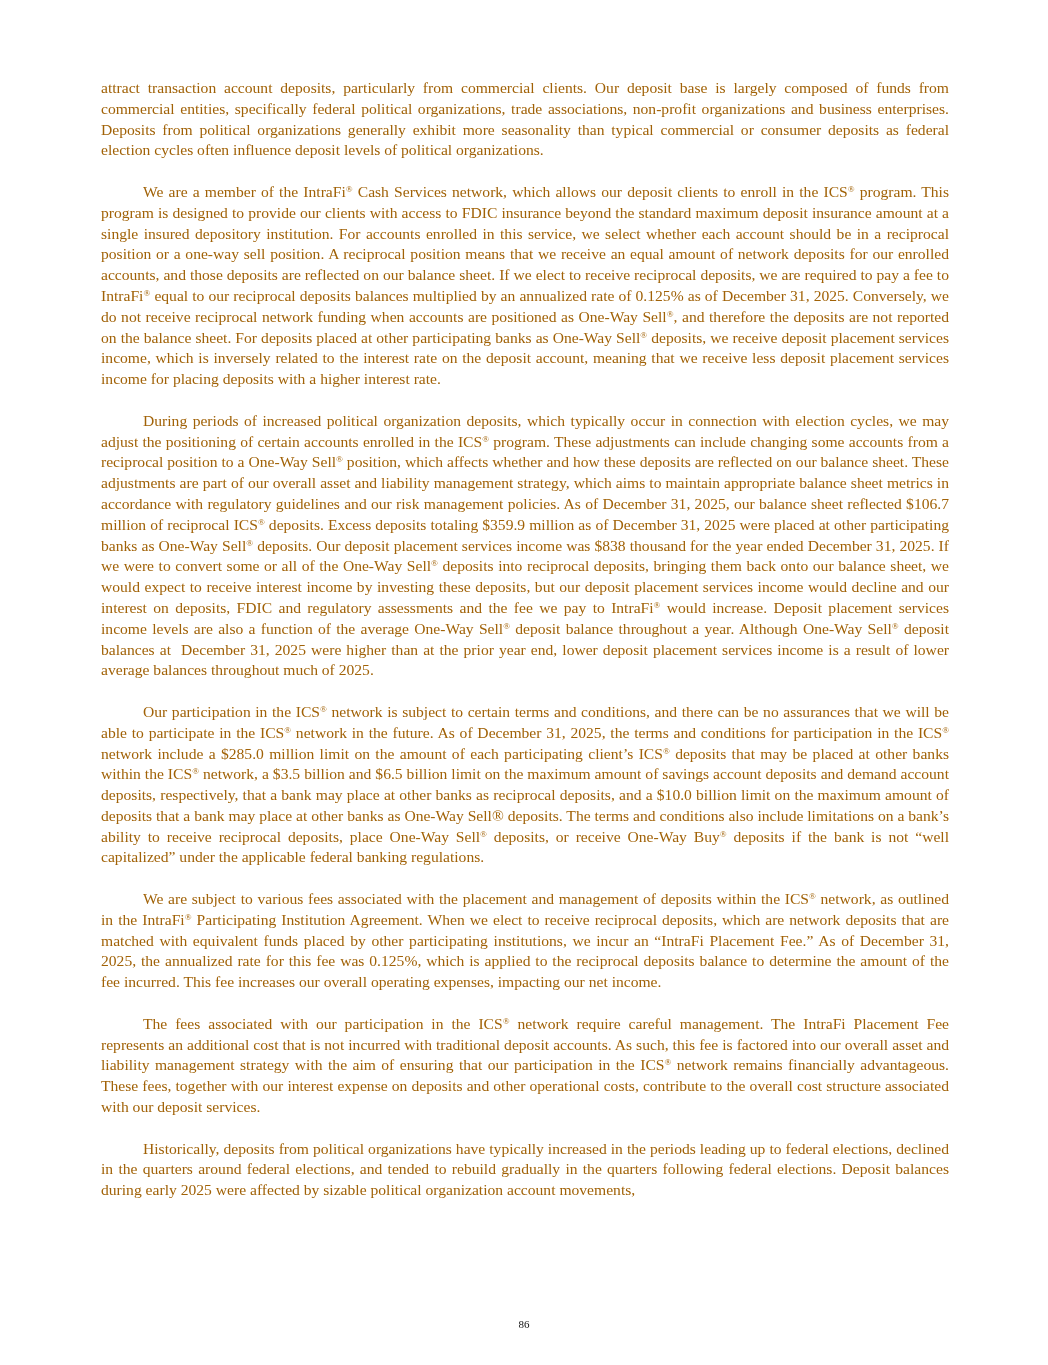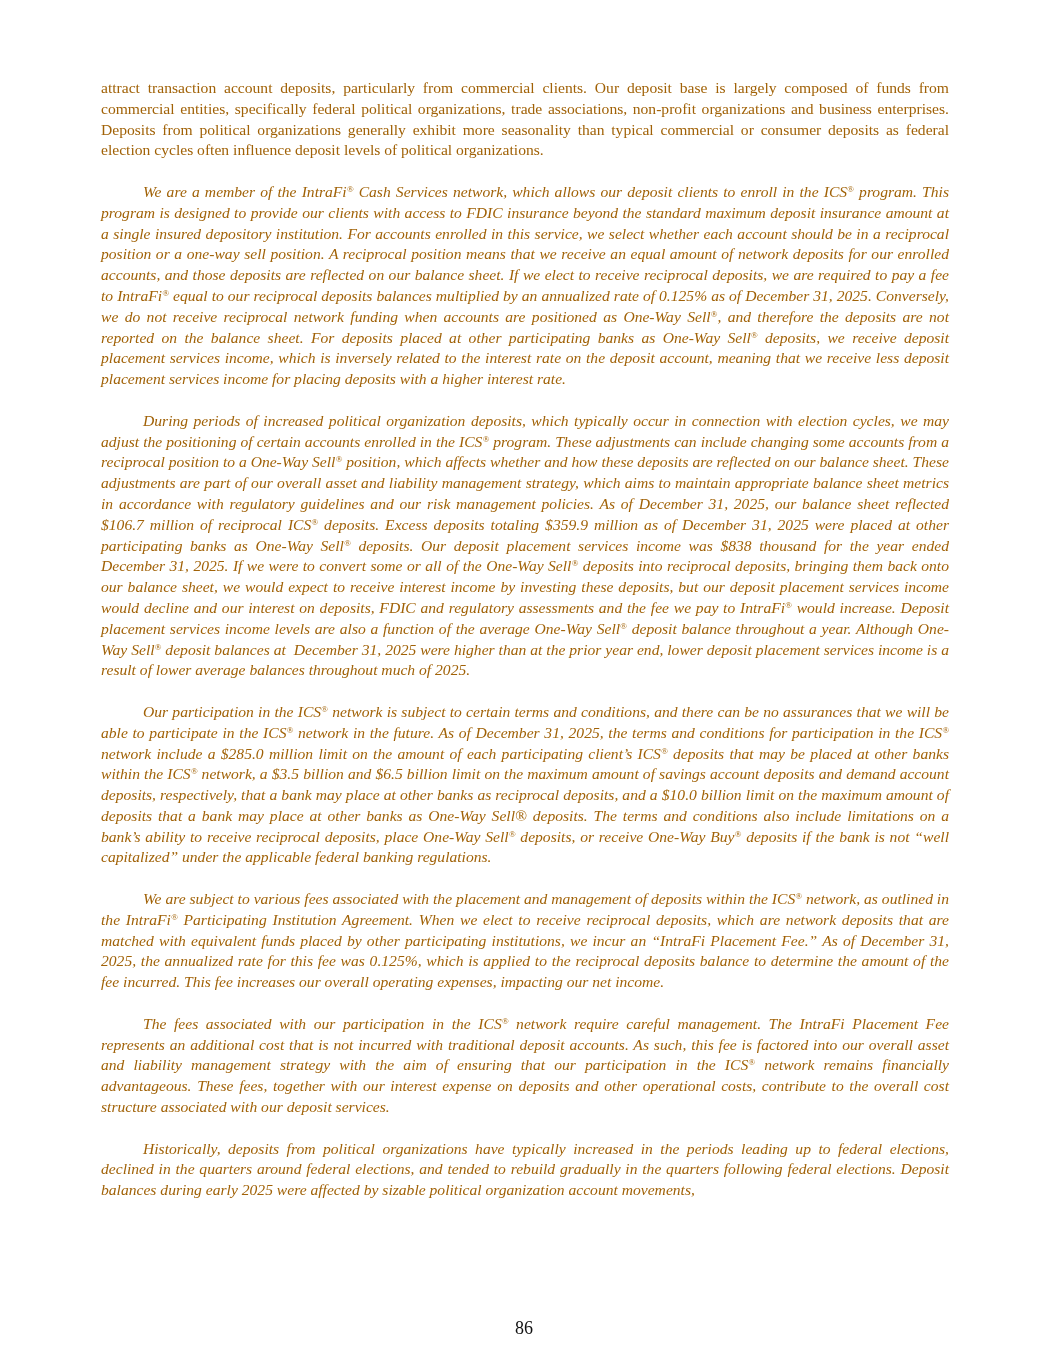--- a/index.html
+++ b/index.html
@@ -4,28 +4,28 @@
 <style>
   html, body { margin: 0; padding: 0; background: #ffffff; }
   body { width: 1048px; height: 1365px; position: relative; overflow: hidden; }
   .page {
     position: absolute; left: 101px; top: 78px; width: 848px;
     font-family: "Liberation Serif", "DejaVu Serif", serif;
     font-size: 15.6px; line-height: 20.8px; color: #a16207;
     text-align: justify;
   }
   .page p { margin: 0 0 20.8px 0; }
-  .page p.indent { text-indent: 42px; font-style: italic; }
+  .page p.indent { text-indent: 42px; }
   .page p.first { text-indent: 0; }
   sup { font-size: 9px; line-height: 0; vertical-align: 5px; }
   .page-number {
     position: absolute; left: 0; width: 1048px; top: 1318px;
     text-align: center;
     font-family: "Liberation Serif", "DejaVu Serif", serif;
-    font-size: 18px; color: #111;
+    font-size: 11px; color: #111;
   }
 </style>
 </head>
 <body>
 
 <div class="page">
   <p class="first">attract transaction account deposits, particularly from commercial clients. Our deposit base is largely composed of funds from commercial entities, specifically federal political organizations, trade associations, non-profit organizations and business enterprises. Deposits from political organizations generally exhibit more seasonality than typical commercial or consumer deposits as federal election cycles often influence deposit levels of political organizations.</p>
   <p class="indent">We are a member of the IntraFi<sup>®</sup> Cash Services network, which allows our deposit clients to enroll in the ICS<sup>®</sup> program. This program is designed to provide our clients with access to FDIC insurance beyond the standard maximum deposit insurance amount at a single insured depository institution. For accounts enrolled in this service, we select whether each account should be in a reciprocal position or a one-way sell position. A reciprocal position means that we receive an equal amount of network deposits for our enrolled accounts, and those deposits are reflected on our balance sheet. If we elect to receive reciprocal deposits, we are required to pay a fee to IntraFi<sup>®</sup> equal to our reciprocal deposits balances multiplied by an annualized rate of 0.125% as of December 31, 2025. Conversely, we do not receive reciprocal network funding when accounts are positioned as One-Way Sell<sup>®</sup>, and therefore the deposits are not reported on the balance sheet. For deposits placed at other participating banks as One-Way Sell<sup>®</sup> deposits, we receive deposit placement services income, which is inversely related to the interest rate on the deposit account, meaning that we receive less deposit placement services income for placing deposits with a higher interest rate.</p>
   <p class="indent">During periods of increased political organization deposits, which typically occur in connection with election cycles, we may adjust the positioning of certain accounts enrolled in the ICS<sup>®</sup> program. These adjustments can include changing some accounts from a reciprocal position to a One-Way Sell<sup>®</sup> position, which affects whether and how these deposits are reflected on our balance sheet. These adjustments are part of our overall asset and liability management strategy, which aims to maintain appropriate balance sheet metrics in accordance with regulatory guidelines and our risk management policies. As of December 31, 2025, our balance sheet reflected $106.7 million of reciprocal ICS<sup>®</sup> deposits. Excess deposits totaling $359.9 million as of December 31, 2025 were placed at other participating banks as One-Way Sell<sup>®</sup> deposits. Our deposit placement services income was $838 thousand for the year ended December 31, 2025. If we were to convert some or all of the One-Way Sell<sup>®</sup> deposits into reciprocal deposits, bringing them back onto our balance sheet, we would expect to receive interest income by investing these deposits, but our deposit placement services income would decline and our interest on deposits, FDIC and regulatory assessments and the fee we pay to IntraFi<sup>®</sup> would increase. Deposit placement services income levels are also a function of the average One-Way Sell<sup>®</sup> deposit balance throughout a year. Although One-Way Sell<sup>®</sup> deposit balances at&nbsp; December 31, 2025 were higher than at the prior year end, lower deposit placement services income is a result of lower average balances throughout much of 2025.</p>
   <p class="indent">Our participation in the ICS<sup>®</sup> network is subject to certain terms and conditions, and there can be no assurances that we will be able to participate in the ICS<sup>®</sup> network in the future. As of December 31, 2025, the terms and conditions for participation in the ICS<sup>®</sup> network include a $285.0 million limit on the amount of each participating client’s ICS<sup>®</sup> deposits that may be placed at other banks within the ICS<sup>®</sup> network, a $3.5 billion and $6.5 billion limit on the maximum amount of savings account deposits and demand account deposits, respectively, that a bank may place at other banks as reciprocal deposits, and a $10.0 billion limit on the maximum amount of deposits that a bank may place at other banks as One-Way Sell® deposits. The terms and conditions also include limitations on a bank’s ability to receive reciprocal deposits, place One-Way Sell<sup>®</sup> deposits, or receive One-Way Buy<sup>®</sup> deposits if the bank is not “well capitalized” under the applicable federal banking regulations.</p>

